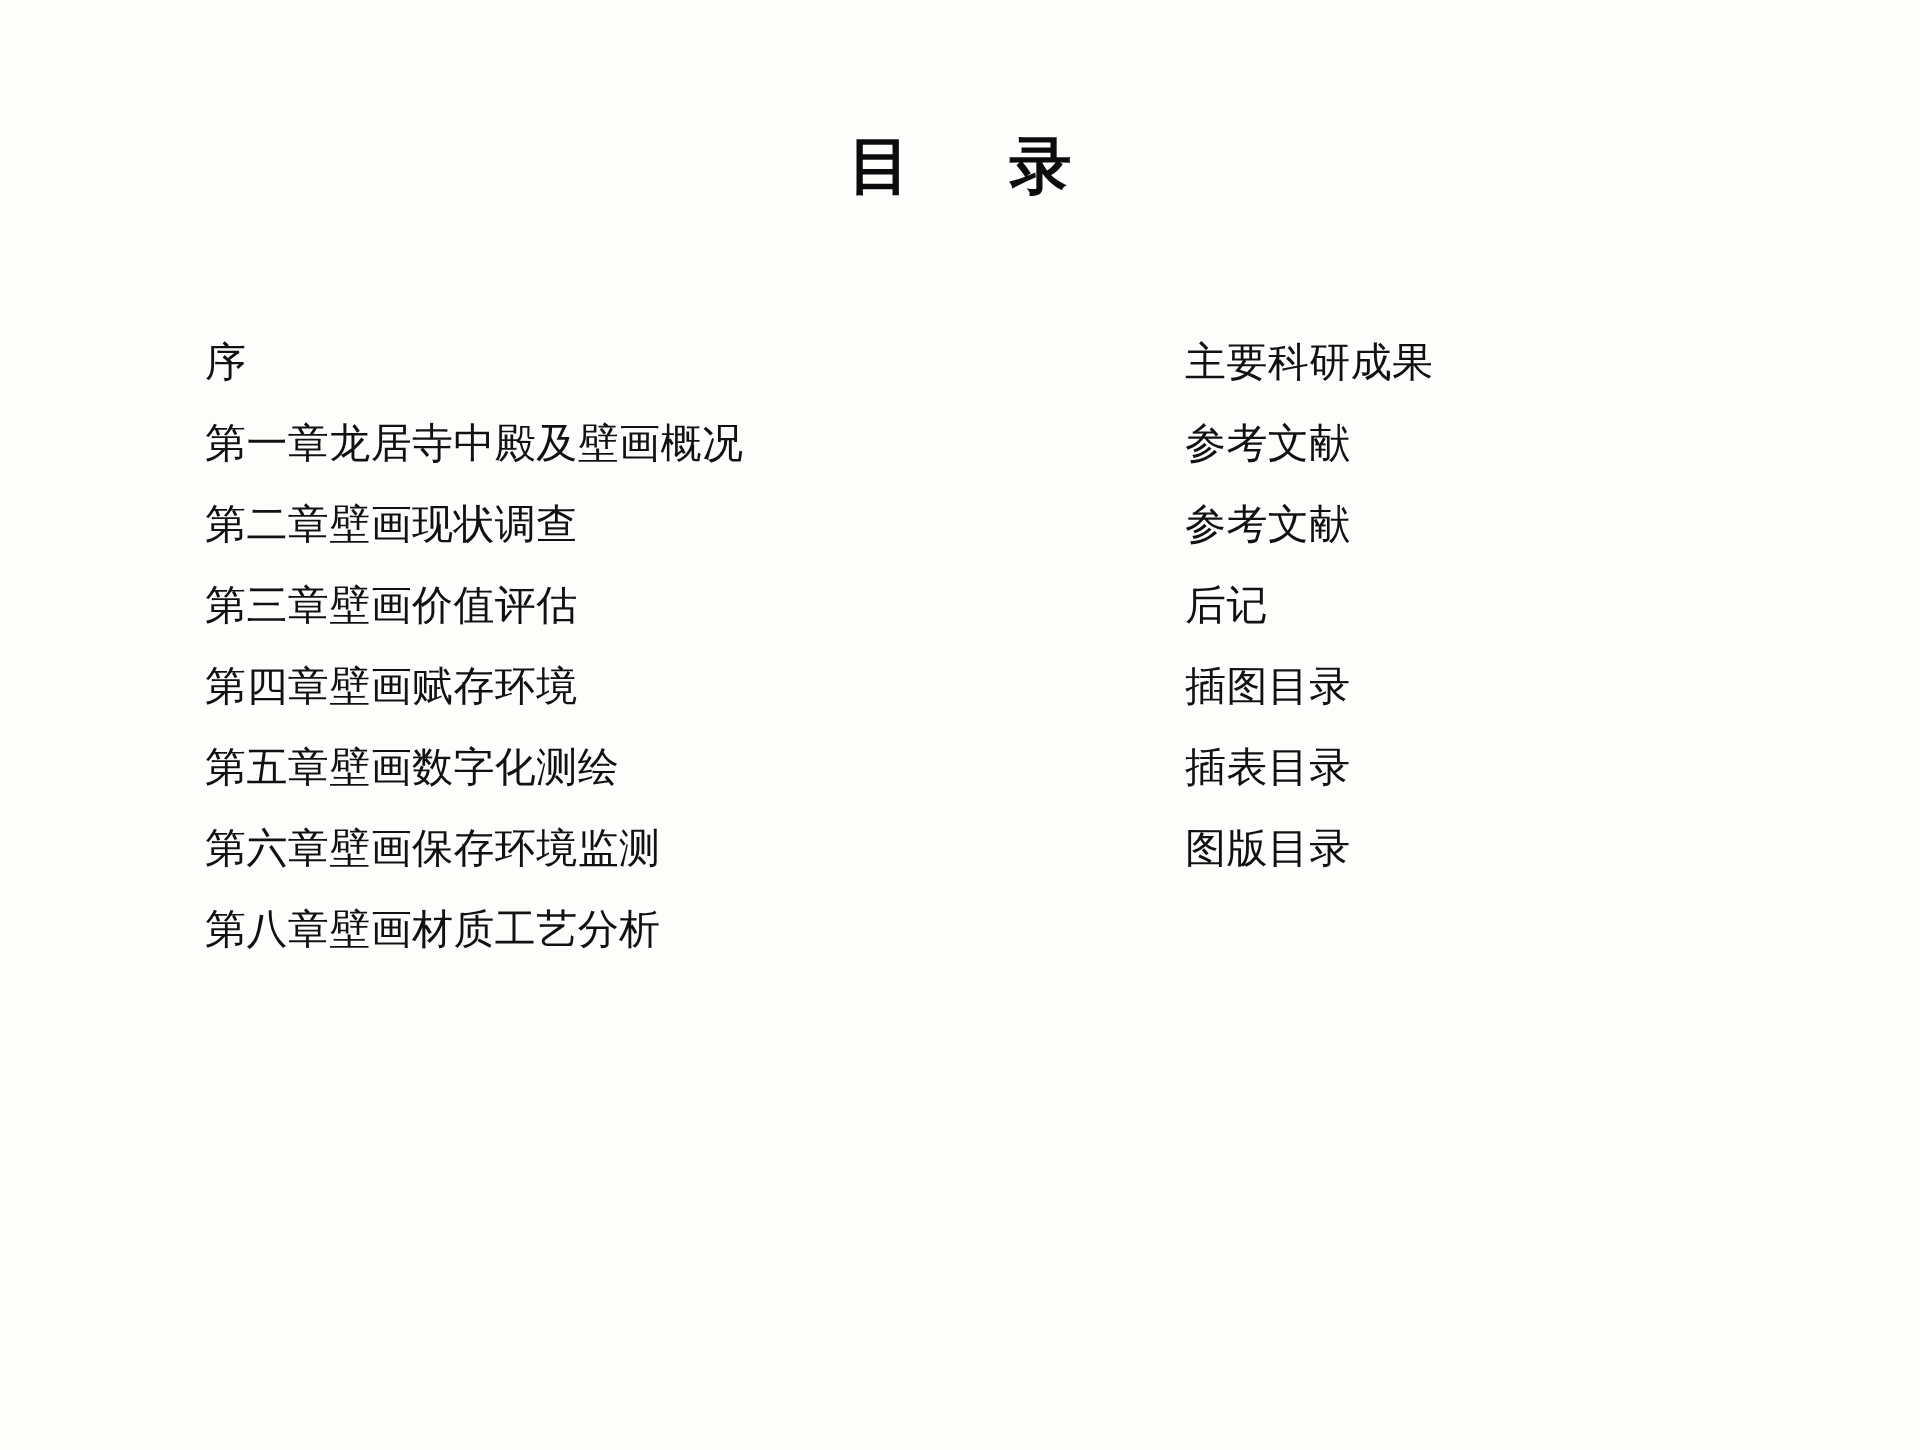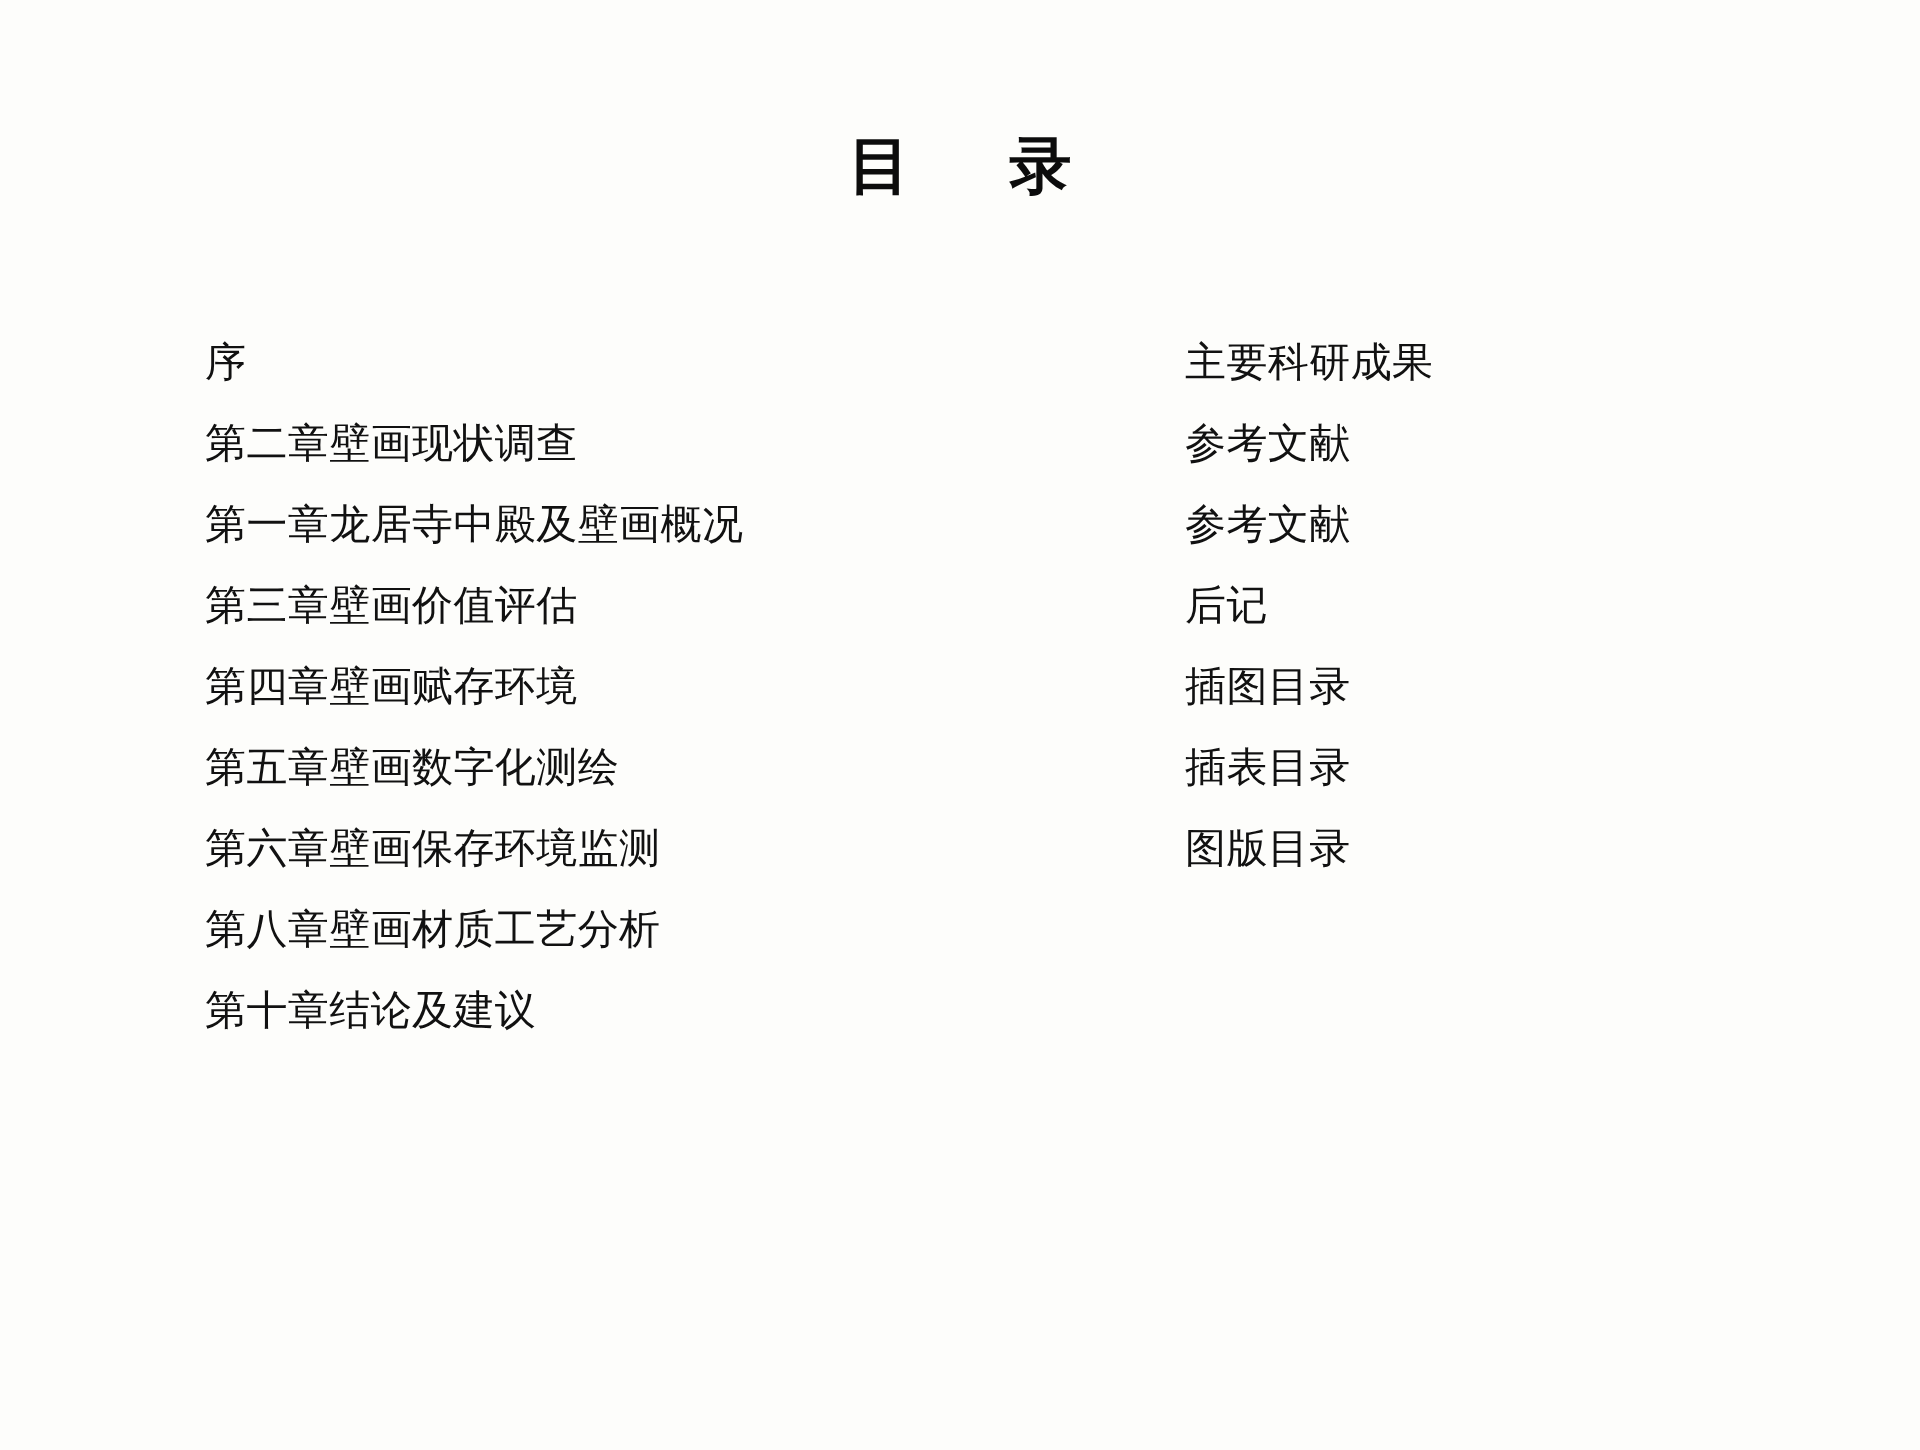--- a/index.html
+++ b/index.html
@@ -68,28 +68,27 @@
 <body>
 
 <div class="page">
 
   <h1 class="page-title">目　录</h1>
 
   <div class="columns">
 
     <div class="col col-left">
       <div class="toc-entry">序</div>
+      <div class="toc-entry">第一章龙居寺中殿及壁画概况</div>
       <div class="toc-entry">第二章壁画现状调查</div>
-      <div class="toc-entry">第一章龙居寺中殿及壁画概况</div>
       <div class="toc-entry">第三章壁画价值评估</div>
       <div class="toc-entry">第四章壁画赋存环境</div>
       <div class="toc-entry">第五章壁画数字化测绘</div>
       <div class="toc-entry">第六章壁画保存环境监测</div>
       <div class="toc-entry">第八章壁画材质工艺分析</div>
-      <div class="toc-entry">第十章结论及建议</div>
     </div>
 
     <div class="col col-right">
       <div class="toc-entry">主要科研成果</div>
       <div class="toc-entry">参考文献</div>
       <div class="toc-entry">参考文献</div>
       <div class="toc-entry">后记</div>
       <div class="toc-entry">插图目录</div>
       <div class="toc-entry">插表目录</div>
       <div class="toc-entry">图版目录</div>

